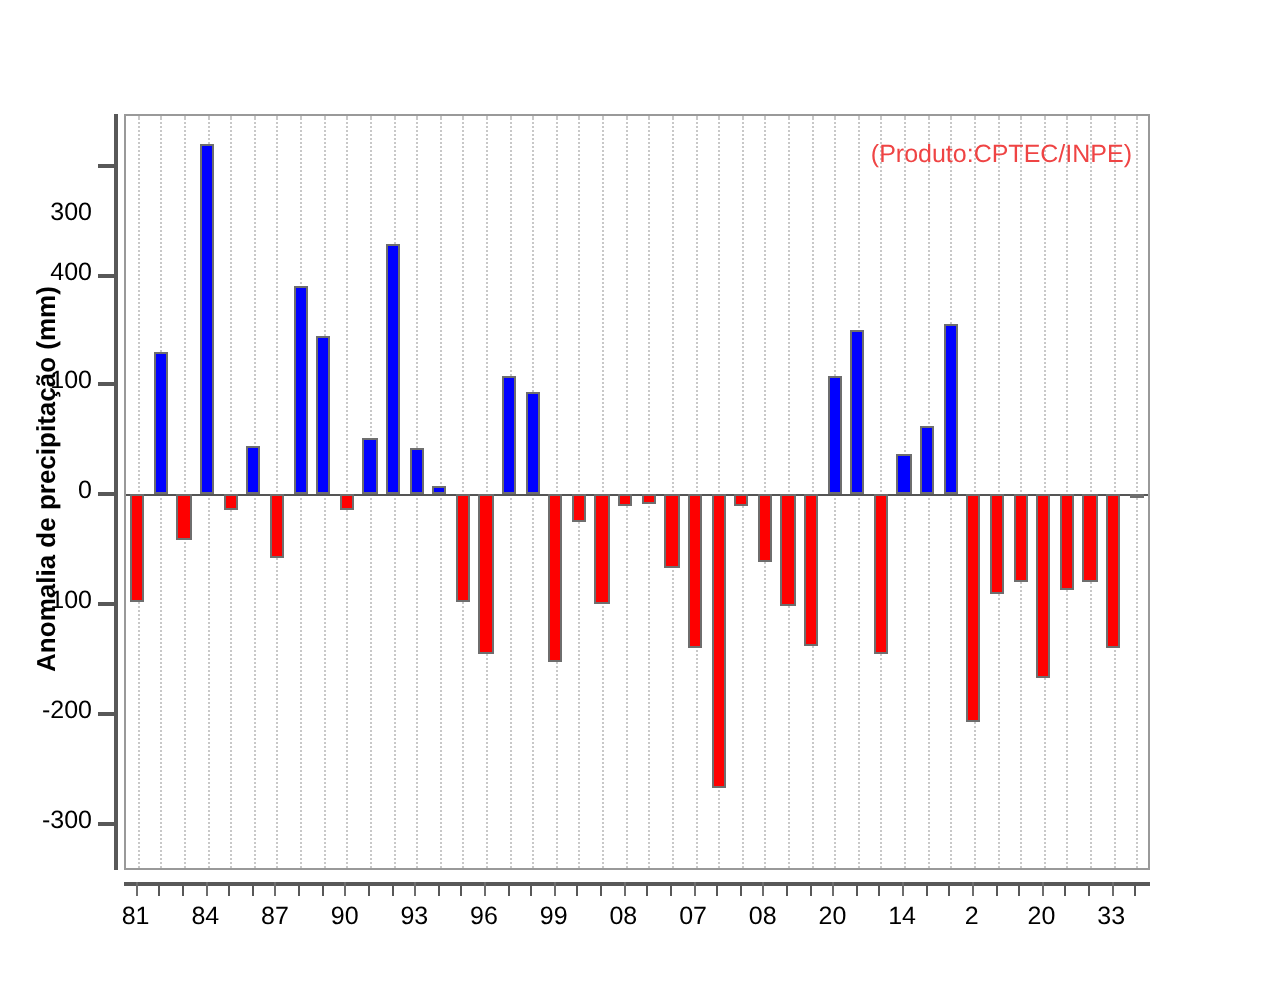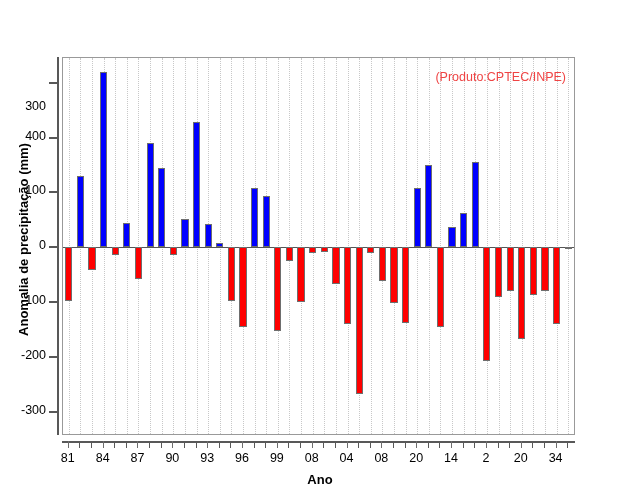--- a/index.html
+++ b/index.html
@@ -298,21 +298,21 @@
       <div class="xtick" style="left: 265.239px;"></div>
       <div class="xtick major" style="left: 276.852px;"></div>
       <div class="xlabel" style="left: 276.852px;">99</div>
       <div class="xtick" style="left: 288.466px;"></div>
       <div class="xtick" style="left: 300.08px;"></div>
       <div class="xtick major" style="left: 311.693px;"></div>
       <div class="xlabel" style="left: 311.693px;">08</div>
       <div class="xtick" style="left: 323.307px;"></div>
       <div class="xtick" style="left: 334.92px;"></div>
       <div class="xtick major" style="left: 346.534px;"></div>
-      <div class="xlabel" style="left: 346.534px;">04</div>
+      <div class="xlabel" style="left: 346.534px;">07</div>
       <div class="xtick" style="left: 358.148px;"></div>
       <div class="xtick" style="left: 369.761px;"></div>
       <div class="xtick major" style="left: 381.375px;"></div>
       <div class="xlabel" style="left: 381.375px;">08</div>
       <div class="xtick" style="left: 392.989px;"></div>
       <div class="xtick" style="left: 404.602px;"></div>
       <div class="xtick major" style="left: 416.216px;"></div>
       <div class="xlabel" style="left: 416.216px;">20</div>
       <div class="xtick" style="left: 427.83px;"></div>
       <div class="xtick" style="left: 439.443px;"></div>
@@ -322,17 +322,16 @@
       <div class="xtick" style="left: 474.284px;"></div>
       <div class="xtick major" style="left: 485.898px;"></div>
       <div class="xlabel" style="left: 485.898px;">2</div>
       <div class="xtick" style="left: 497.511px;"></div>
       <div class="xtick" style="left: 509.125px;"></div>
       <div class="xtick major" style="left: 520.739px;"></div>
       <div class="xlabel" style="left: 520.739px;">20</div>
       <div class="xtick" style="left: 532.352px;"></div>
       <div class="xtick" style="left: 543.966px;"></div>
       <div class="xtick major" style="left: 555.58px;"></div>
-      <div class="xlabel" style="left: 555.58px;">34</div>
+      <div class="xlabel" style="left: 555.58px;">33</div>
       <div class="xtick" style="left: 567.193px;"></div>
     </div>
-  <div id="x-axis-title">Ano</div>
 </div>
 
 </body></html>

